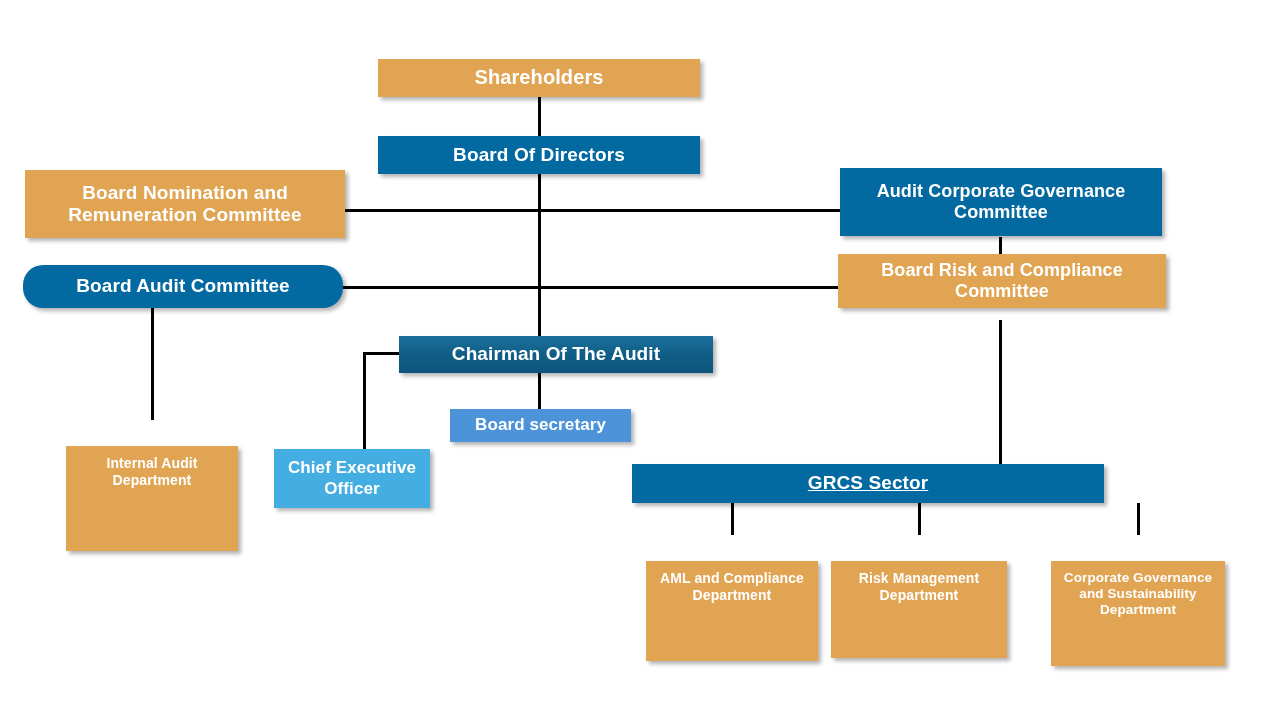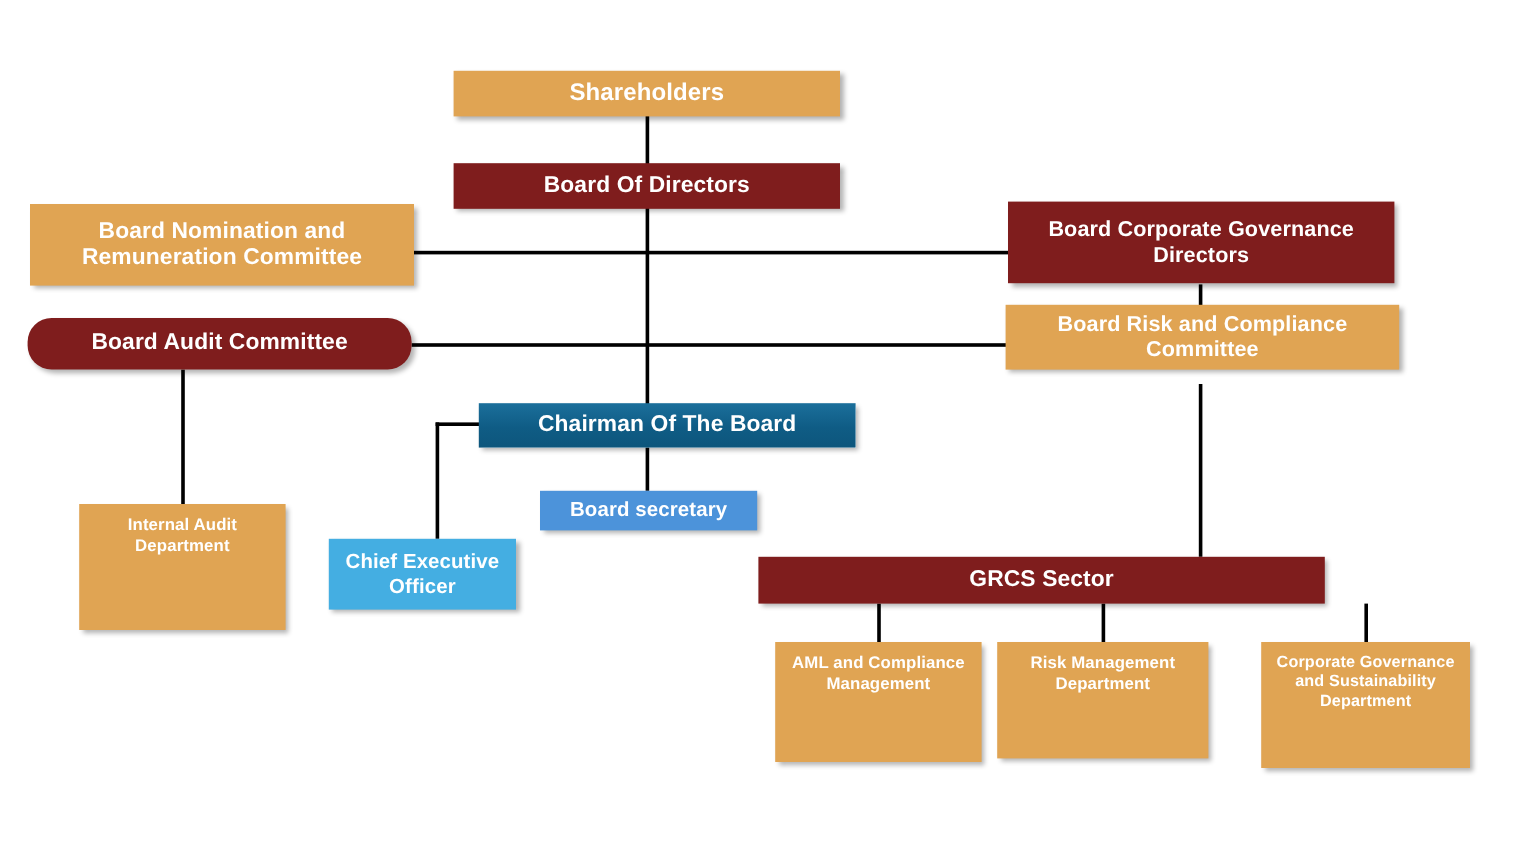--- a/index.html
+++ b/index.html
@@ -41,24 +41,25 @@
     color: #ffffff;
     font-weight: bold;
     line-height: 1.18;
     padding: 4px 8px;
     box-shadow: 3px 3px 4px rgba(0,0,0,0.30);
     letter-spacing: 0.1px;
   }
   .node.top-align {
     align-items: flex-start;
     padding-top: 9px;
+    margin-top: 26px;
   }
 
   .c-orange { background: #e0a453; }
-  .c-teal   { background: #7f1d1d; }
+  .c-teal   { background: #0369a1; }
   .c-navy   { background: linear-gradient(180deg, #1b6f9b 0%, #0f5c85 55%, #0d567c 100%); }
   .c-blue   { background: #4c93da; }
   .c-cyan   { background: #44aee2; }
 
   .fs-20 { font-size: 20px; }
   .fs-19 { font-size: 19px; }
   .fs-18 { font-size: 18px; }
   .fs-17 { font-size: 17px; text-align: center; }
   .fs-14 { font-size: 14px; }
   .fs-13 { font-size: 13.5px; }
@@ -92,33 +93,33 @@
   <div class="conn v" style="left:1137px; top:503px; height:32px;"></div>
 
   <div class="node c-orange fs-20" style="left:378px; top:59px; width:322px; height:38px;">Shareholders</div>
 
   <div class="node c-teal fs-19" style="left:378px; top:136px; width:322px; height:38px;">Board Of Directors</div>
 
   <div class="node c-orange fs-19" style="left:25px; top:170px; width:320px; height:68px;">Board Nomination and Remuneration Committee</div>
 
   <div class="node c-teal fs-19" style="left:23px; top:265px; width:320px; height:43px;border-radius:20px;">Board Audit Committee</div>
 
-  <div class="node c-teal fs-18" style="left:840px; top:168px; width:322px; height:68px;">Board Corporate Governance Directors</div>
+  <div class="node c-teal fs-18" style="left:840px; top:168px; width:322px; height:68px;">Audit Corporate Governance Committee</div>
 
   <div class="node c-orange fs-18" style="left:838px; top:254px; width:328px; height:54px;">Board Risk and Compliance Committee</div>
 
-  <div class="node c-navy fs-19" style="left:399px; top:336px; width:314px; height:37px;">Chairman Of The Board</div>
+  <div class="node c-navy fs-19" style="left:399px; top:336px; width:314px; height:37px;">Chairman Of The Audit</div>
 
   <div class="node c-blue fs-17" style="left:450px; top:409px; width:181px; height:33px;">Board secretary</div>
 
   <div class="node c-cyan fs-17" style="left:274px; top:449px; width:156px; height:59px;">Chief Executive Officer</div>
 
   <div class="node c-orange fs-14 top-align" style="left:66px; top:420px; width:172px; height:105px;">Internal Audit Department</div>
 
-  <div class="node c-teal fs-19" style="left:632px; top:464px; width:472px; height:39px;">GRCS Sector</div>
+  <div class="node c-teal fs-19" style="left:632px; top:464px; width:472px; height:39px;text-decoration:underline;">GRCS Sector</div>
 
-  <div class="node c-orange fs-14 top-align" style="left:646px; top:535px; width:172px; height:100px;">AML and Compliance Management</div>
+  <div class="node c-orange fs-14 top-align" style="left:646px; top:535px; width:172px; height:100px;">AML and Compliance Department</div>
 
   <div class="node c-orange fs-14 top-align" style="left:831px; top:535px; width:176px; height:97px;">Risk Management Department</div>
 
   <div class="node c-orange fs-13 top-align" style="left:1051px; top:535px; width:174px; height:105px;">Corporate Governance and Sustainability Department</div>
 
 </div>
 
 </body></html>

